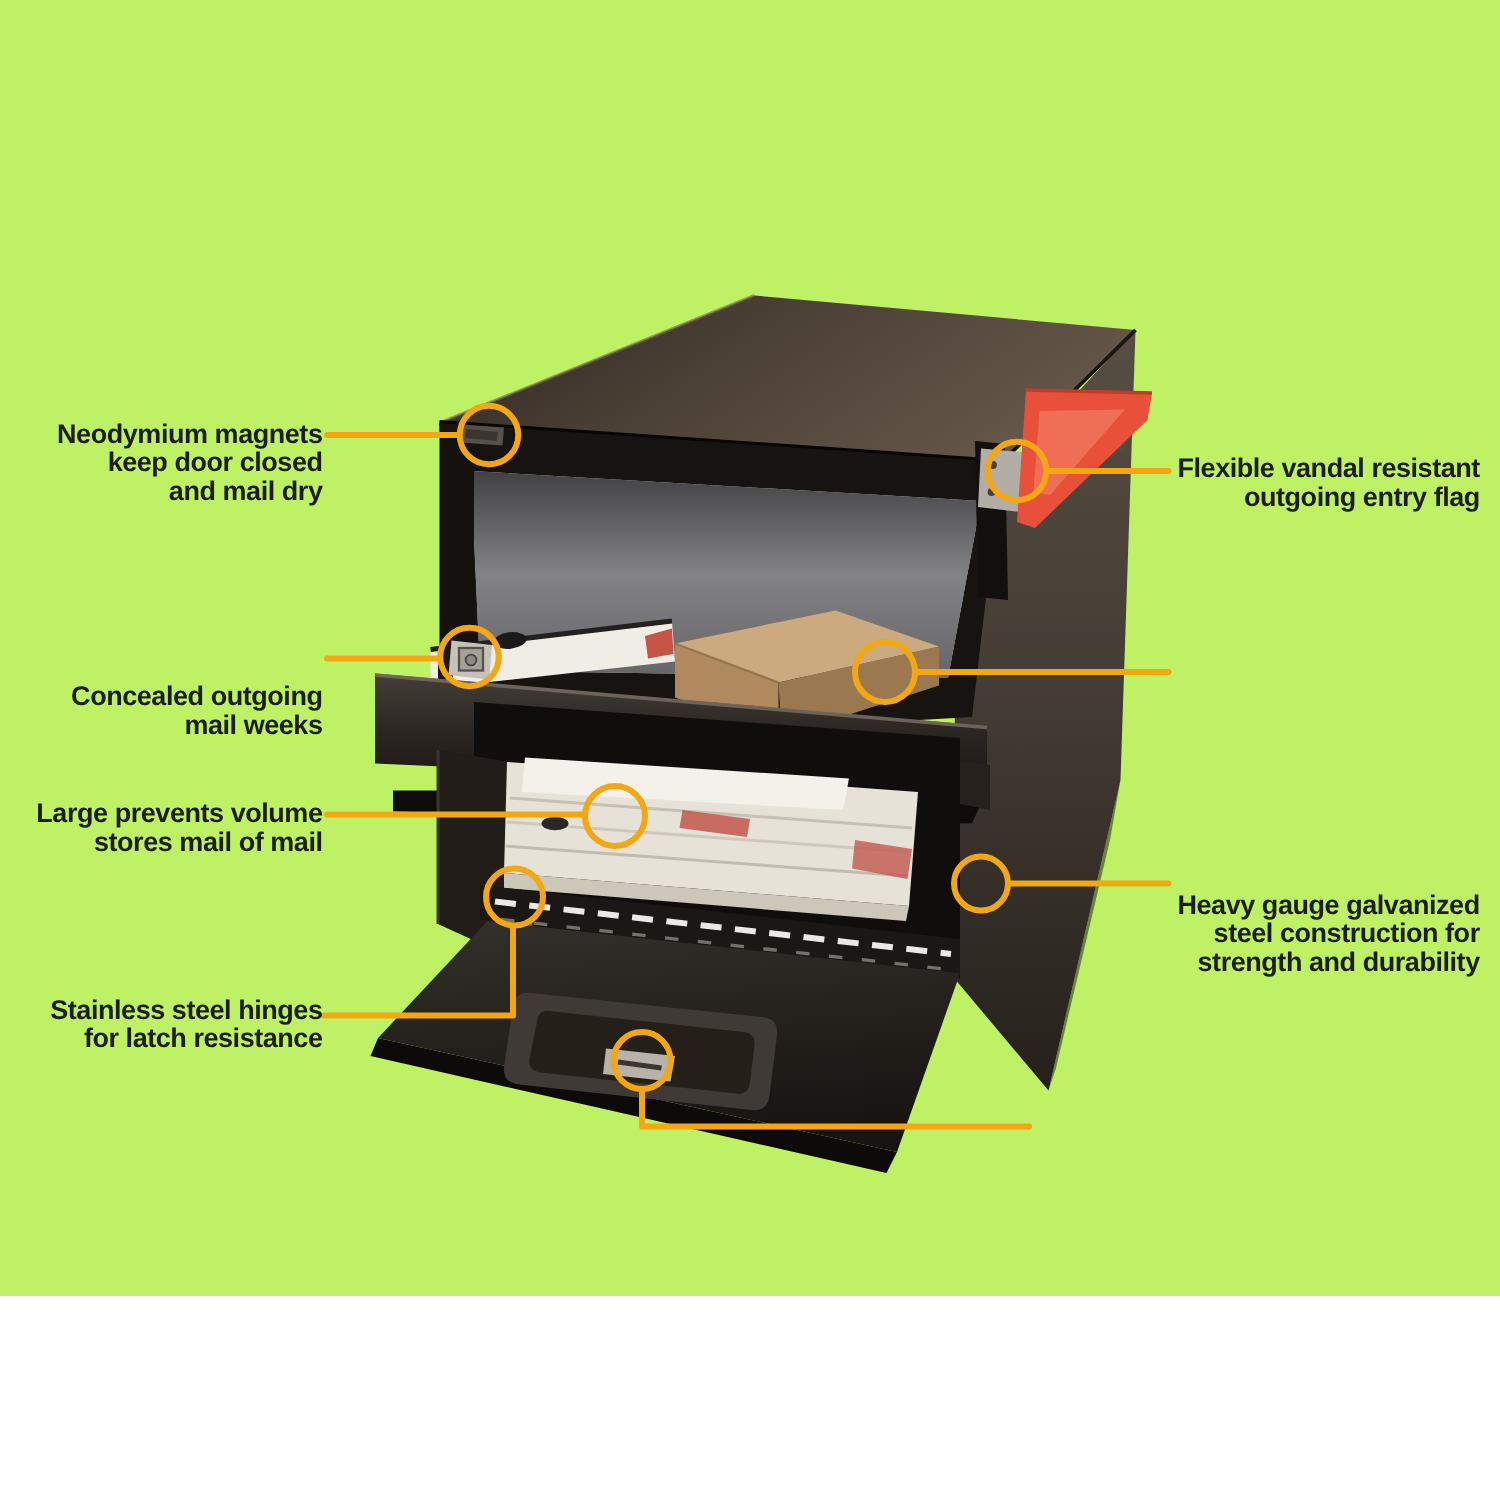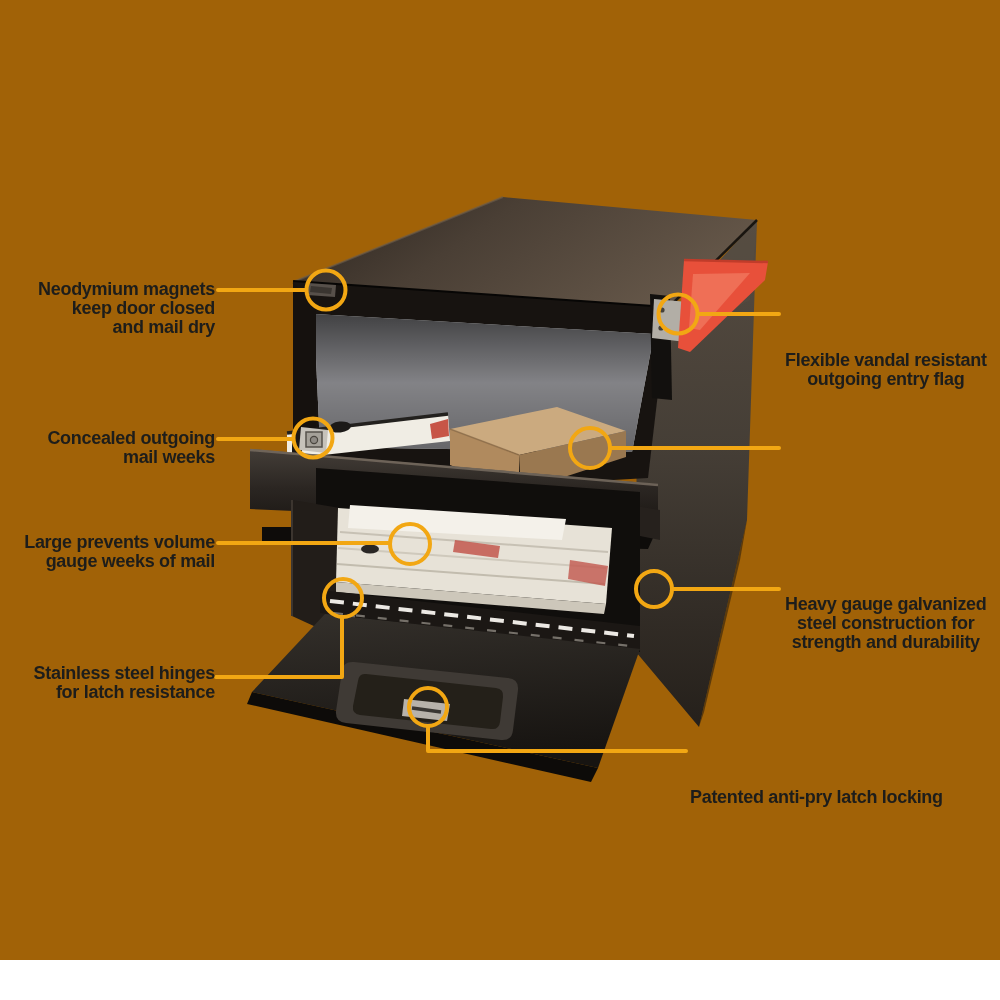--- a/index.html
+++ b/index.html
@@ -1,27 +1,27 @@
 <!DOCTYPE html>
 <html><head>
 <meta charset="utf-8">
 <style>
   html,body{margin:0;padding:0;background:#ffffff;}
   #canvas{
-    position:relative;width:1000px;height:960px;background:#a16207;overflow:hidden;
+    position:relative;width:1000px;height:864px;background:#bef264;overflow:hidden;
     font-family:"Liberation Sans", sans-serif;
   }
   #art{position:absolute;left:0;top:0;}
   .callout{
     position:absolute;
     font-weight:bold;font-size:18px;line-height:19px;
     letter-spacing:-0.3px;color:#1d1d1b;white-space:nowrap;
   }
   .callout.left{text-align:right;right:785px;}
-  .callout.right{text-align:center;margin-top:48px;}
+  .callout.right{text-align:right;}
 </style>
 </head>
 <body>
 
 <div id="canvas">
 
   <svg id="art" width="1000" height="1000" viewBox="0 0 1000 1000" aria-hidden="true">
     <defs>
       <linearGradient id="gradTop" x1="0" y1="0" x2="1" y2="0.35">
         <stop offset="0" stop-color="#2b241e"></stop>
@@ -168,44 +168,43 @@
       <polyline points="428,727 428,751 686,751"></polyline>
     </g>
   </svg>
 
   <div class="callout left" style="top:280px">
     <div>Neodymium magnets</div>
     <div>keep door closed</div>
     <div>and mail dry</div>
   </div>
 
-  <div class="callout left" style="top:429px">
+  <div class="callout left" style="top:455px">
     <div>Concealed outgoing</div>
     <div>mail weeks</div>
   </div>
 
   <div class="callout left" style="top:533px">
     <div>Large prevents volume</div>
-    <div>gauge weeks of mail</div>
+    <div>stores mail of mail</div>
   </div>
 
   <div class="callout left" style="top:664px">
     <div>Stainless steel hinges</div>
     <div>for latch resistance</div>
   </div>
 
   <div class="callout right" style="left:785px;top:303px">
     <div>Flexible vandal resistant</div>
     <div>outgoing entry flag</div>
   </div>
 
 
-  <div class="callout right" style="left:785px;top:547px">
+  <div class="callout right" style="left:785px;top:594px">
     <div>Heavy gauge galvanized</div>
     <div>steel construction for</div>
     <div>strength and durability</div>
   </div>
 
   <div class="callout right" style="left:690px;top:740px">
-    <div>Patented anti-pry latch locking</div>
   </div>
 
 </div>
 
 </body></html>

